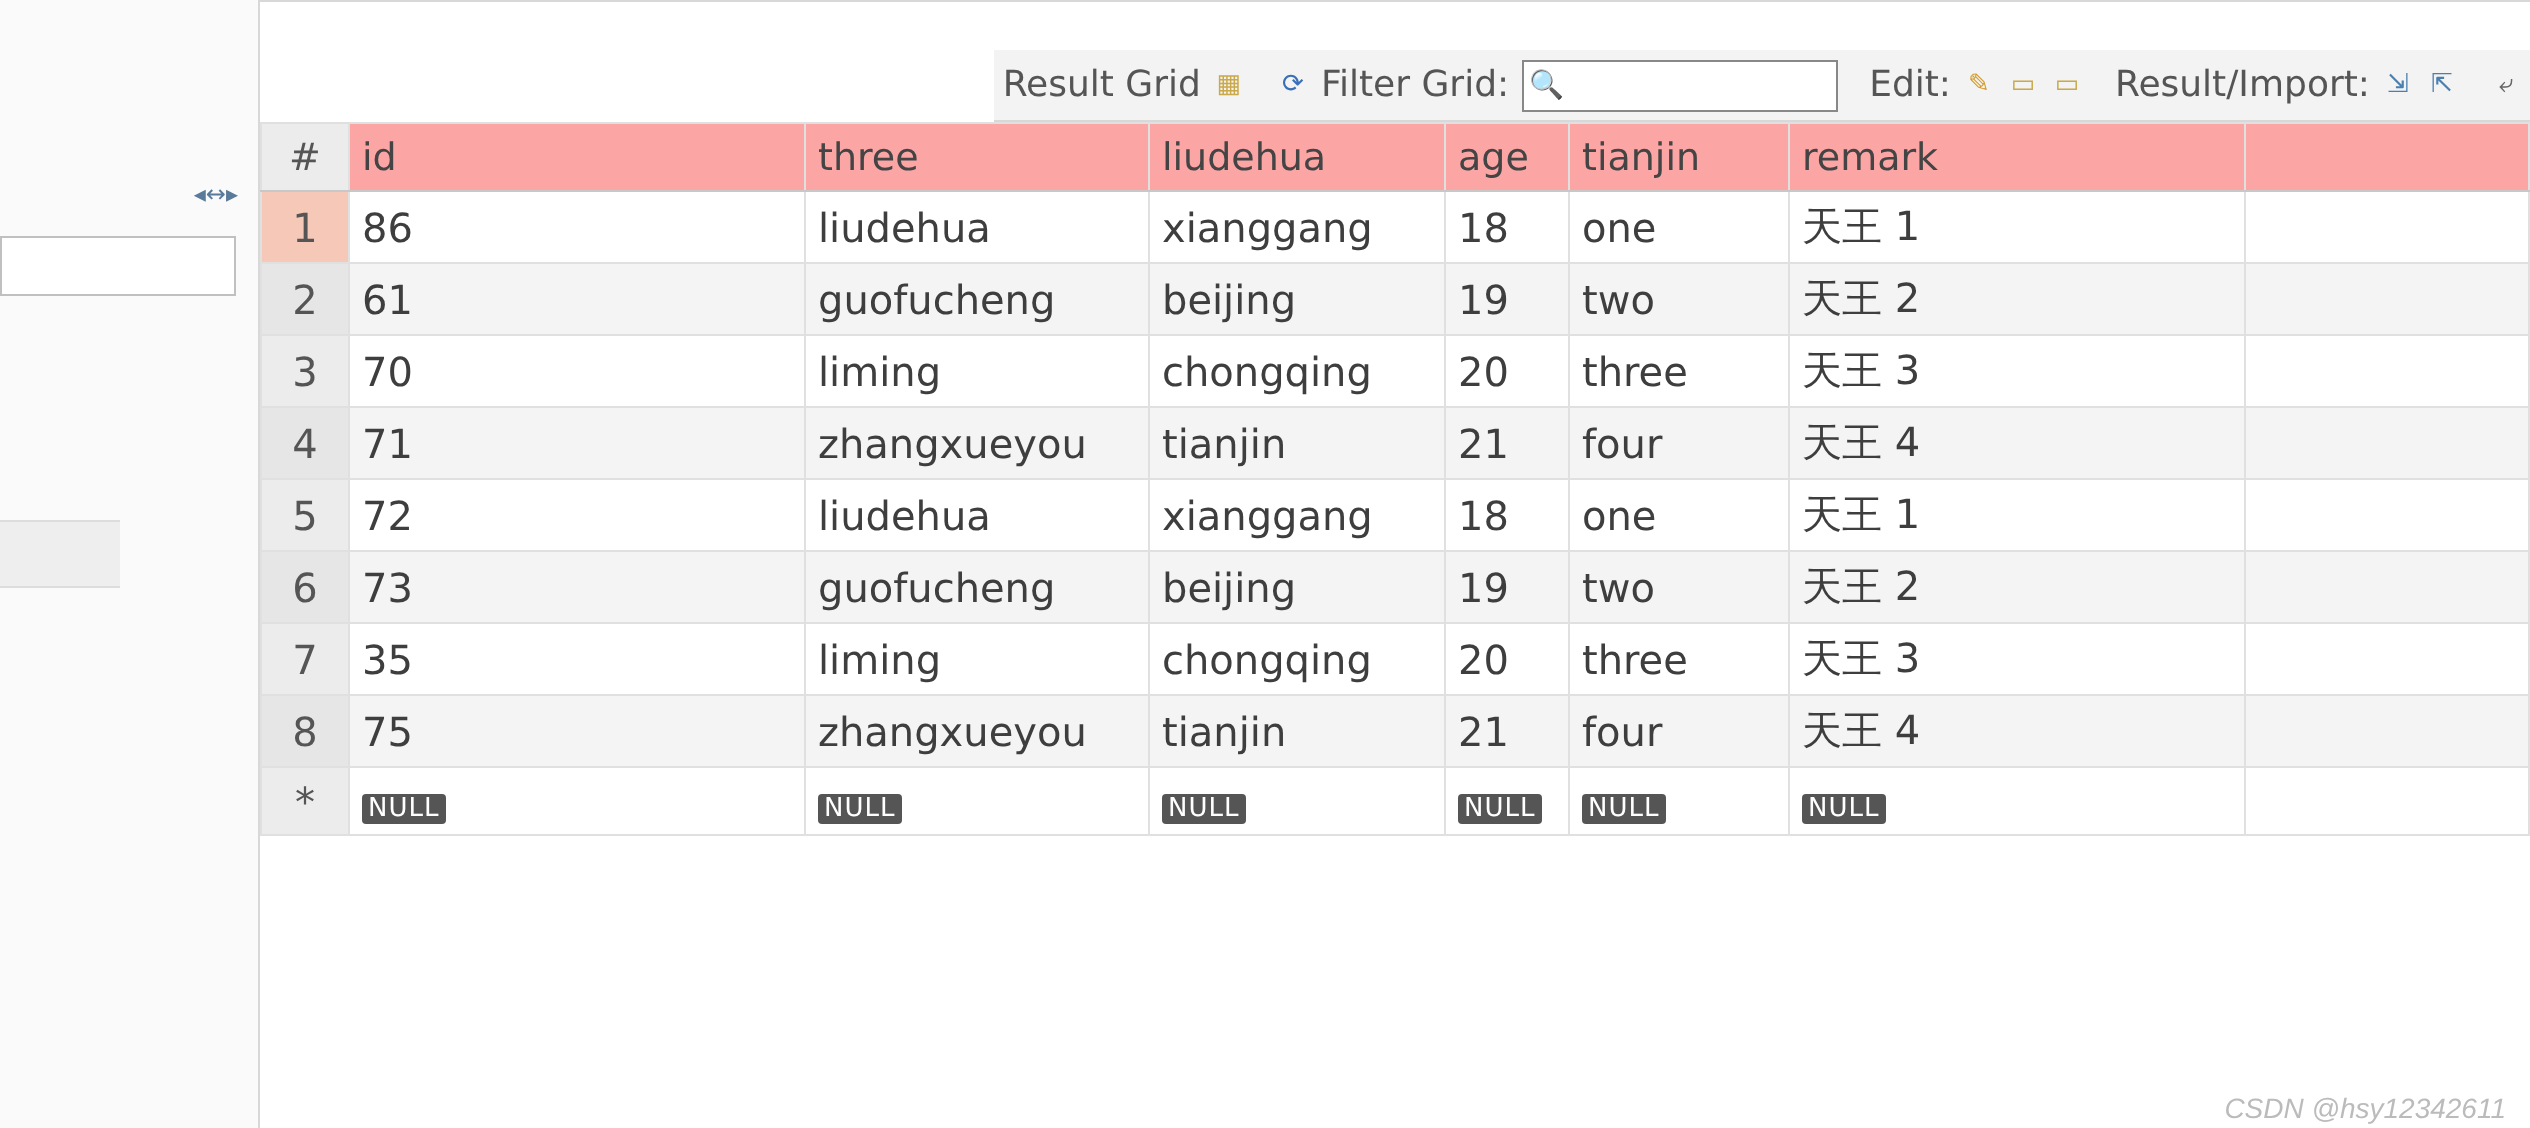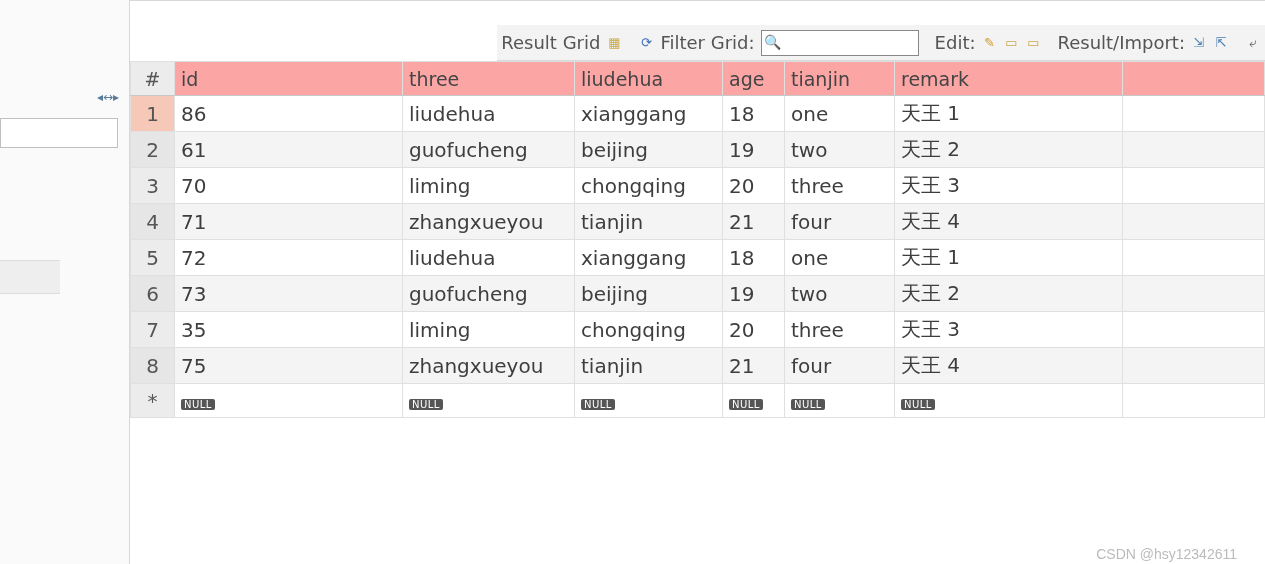--- a/index.html
+++ b/index.html
@@ -123,33 +123,34 @@
     color: #555;
     text-align: center;
     width: 44px;
   }
   .grid td { background: #ffffff; font-size: 20px; color: #3e3e3e; }
   .grid tr.alt td { background: #f4f4f4; }
   .grid tr.alt td.rownum { background: #e6e6e6; }
   .grid tr.sel td.rownum { background: #f6c8b8; }
   .grid .null {
     display:inline-block;
-    font-size: 10px;
+    font-size: 13px;
     background: #555; color: #fff;
     padding: 0 3px;
     border-radius: 2px;
     letter-spacing: 0.5px;
   }
   .watermark {
     position: absolute;
-    right: 28px;
+    right: 12px;
     bottom: 2px;
     font-size: 14px;
     color: #bbb;
     font-family: Arial, sans-serif;
+    font-style: italic;
   }
   .col-rownum { width: 44px; }
   .col-id { width: 228px; }
   .col-name { width: 172px; }
   .col-address { width: 148px; }
   .col-age { width: 62px; }
   .col-position { width: 110px; }
   .col-remark { width: 228px; }
 </style>
 </head>

